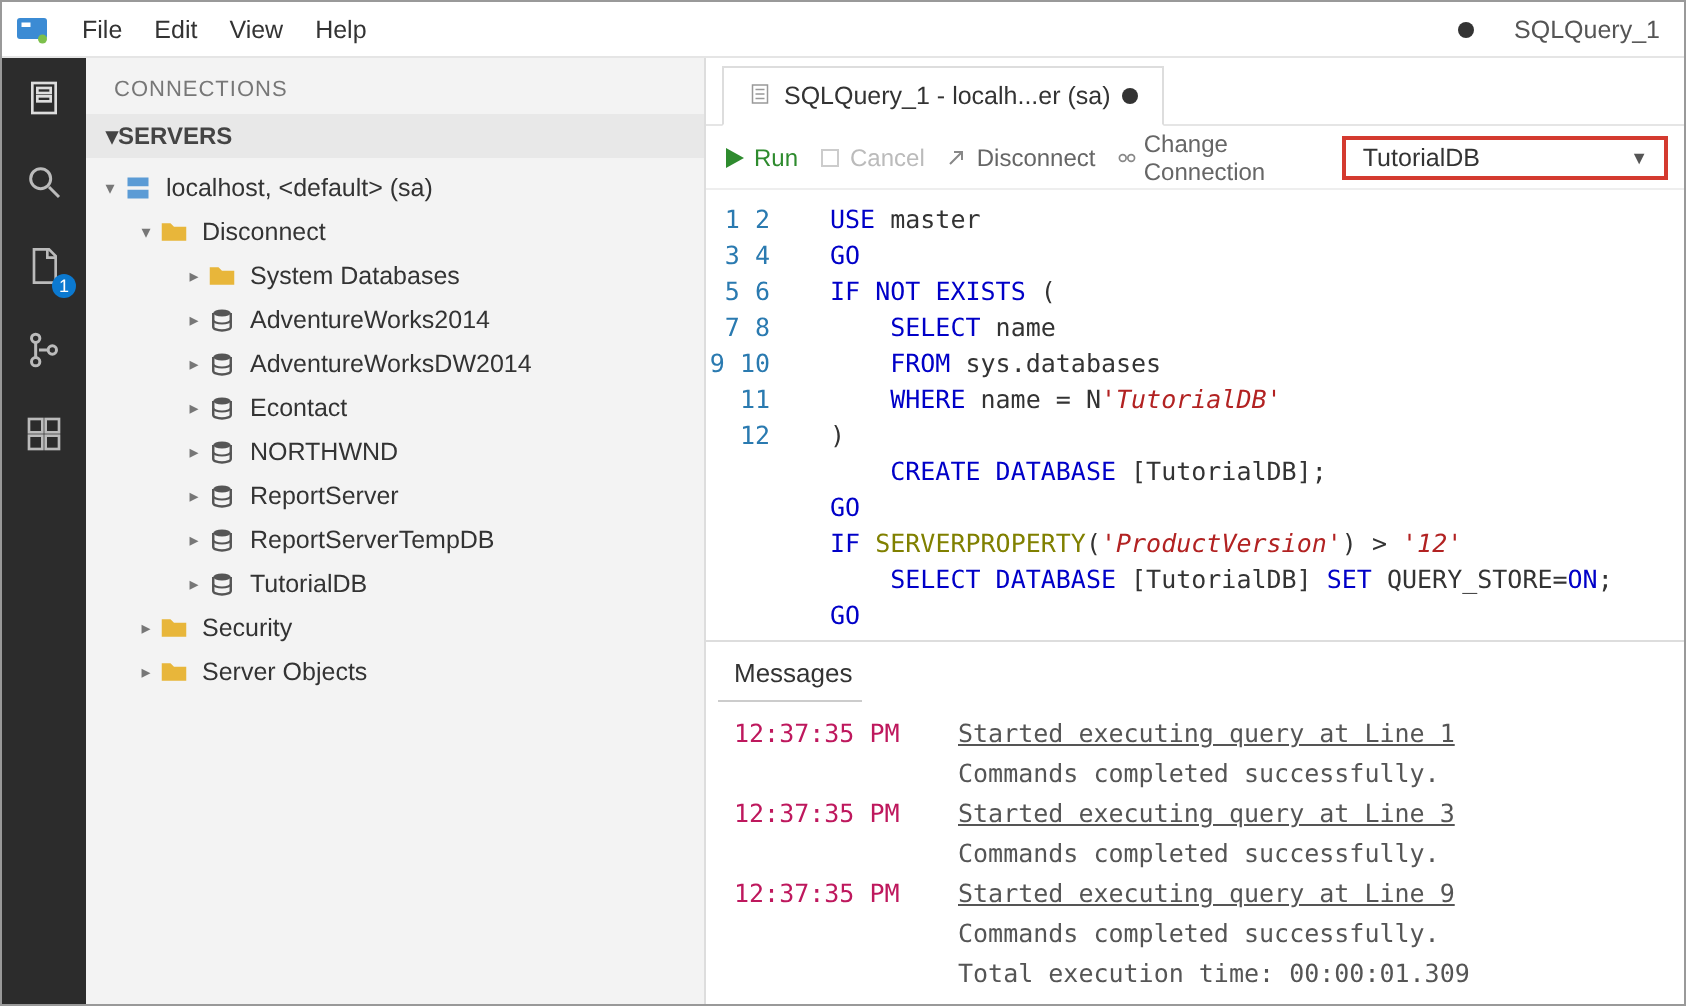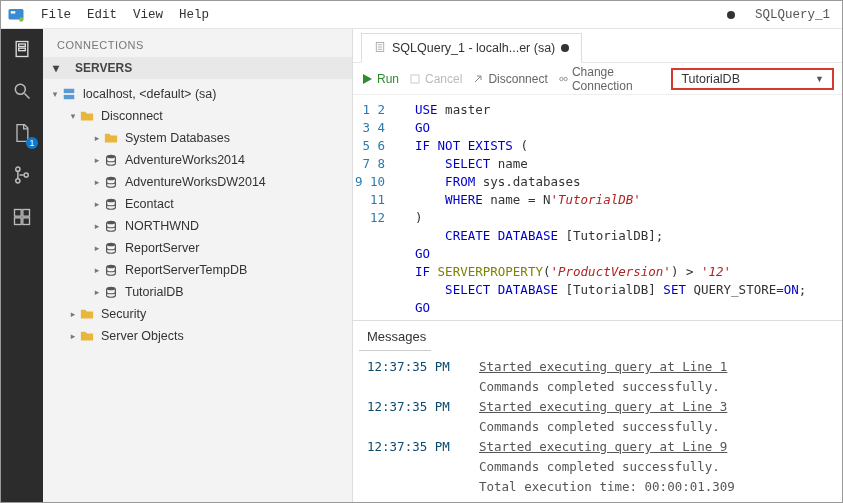--- a/index.html
+++ b/index.html
@@ -15,21 +15,20 @@
     position: relative;
   }
   
   .menubar {
     height: 28px;
     display: flex;
     align-items: center;
     padding: 0 6px;
     background: #fff;
     border-bottom: 1px solid #e5e5e5;
-    font-family: Liberation Mono, monospace;
   }
   .menubar .logo { width: 18px; height: 18px; margin-right: 8px; display:flex; align-items:center; justify-content:center;}
   .menubar .menu-item { padding: 4px 8px; font-size: 12.5px; cursor: default; }
   .menubar .title-right { margin-left: auto; font-size: 12.5px; color: #555; padding-right: 6px; display:flex; align-items:center; gap:20px;}
   .title-right .dot { width:8px; height:8px; border-radius:50%; background:#333; display:inline-block;}
   
   .main { display:flex; height: calc(100% - 28px); }
   .activitybar {
     width: 42px;
     background: #2c2c2c;
@@ -115,21 +114,21 @@
   
   .messages {
     border-top:1px solid #ddd; height:182px;
     display:flex; flex-direction:column;
     padding:6px 0 0 6px;
     font-size:12.5px;
   }
   .messages .mtitle { font-size:13px; padding:2px 8px 6px 8px; border-bottom:1px solid #ccc; width:72px;}
   .msgbody { flex:1; overflow:auto; padding:6px 8px; font-family:Consolas,monospace; font-size:12.5px; color:#555;}
   .msgrow { display:flex; gap:24px; line-height:20px;}
-  .msgrow .ts { width:88px; color:#0c4a6e;}
+  .msgrow .ts { width:88px; color:#be185d;}
   .msgrow .txt { text-decoration: underline; color:#555;}
   .msgrow .txt.plain { text-decoration: none; }
 </style>
 </head>
 <body>
 
 <div class="menubar">
   <span class="logo">
     <svg viewBox="0 0 24 24">
         <rect x="2" y="4" width="20" height="14" rx="2" fill="#3b8bd4"></rect>
@@ -185,21 +184,21 @@
           <rect x="3" y="13" width="8" height="8"></rect>
           <rect x="13" y="13" width="8" height="8"></rect>
         </svg>
     </div>
   </div>
 
   <div class="sidepanel">
     <div class="pane-title">CONNECTIONS</div>
     <div class="tree-header">
       <span class="caret">▾</span>
-      <span style="margin-left:16px;text-align:center;">SERVERS</span>
+      <span style="margin-left:0;text-align:center;">SERVERS</span>
     </div>
     <div class="tree">
       <div class="node indent-0">
         <span class="caret">▾</span>
         <span class="icon server">
             <svg viewBox="0 0 16 16">
               <rect x="2" y="2" width="12" height="5" fill="#5b9bd5"></rect>
               <rect x="2" y="9" width="12" height="5" fill="#5b9bd5"></rect>
             </svg>
           </span>

